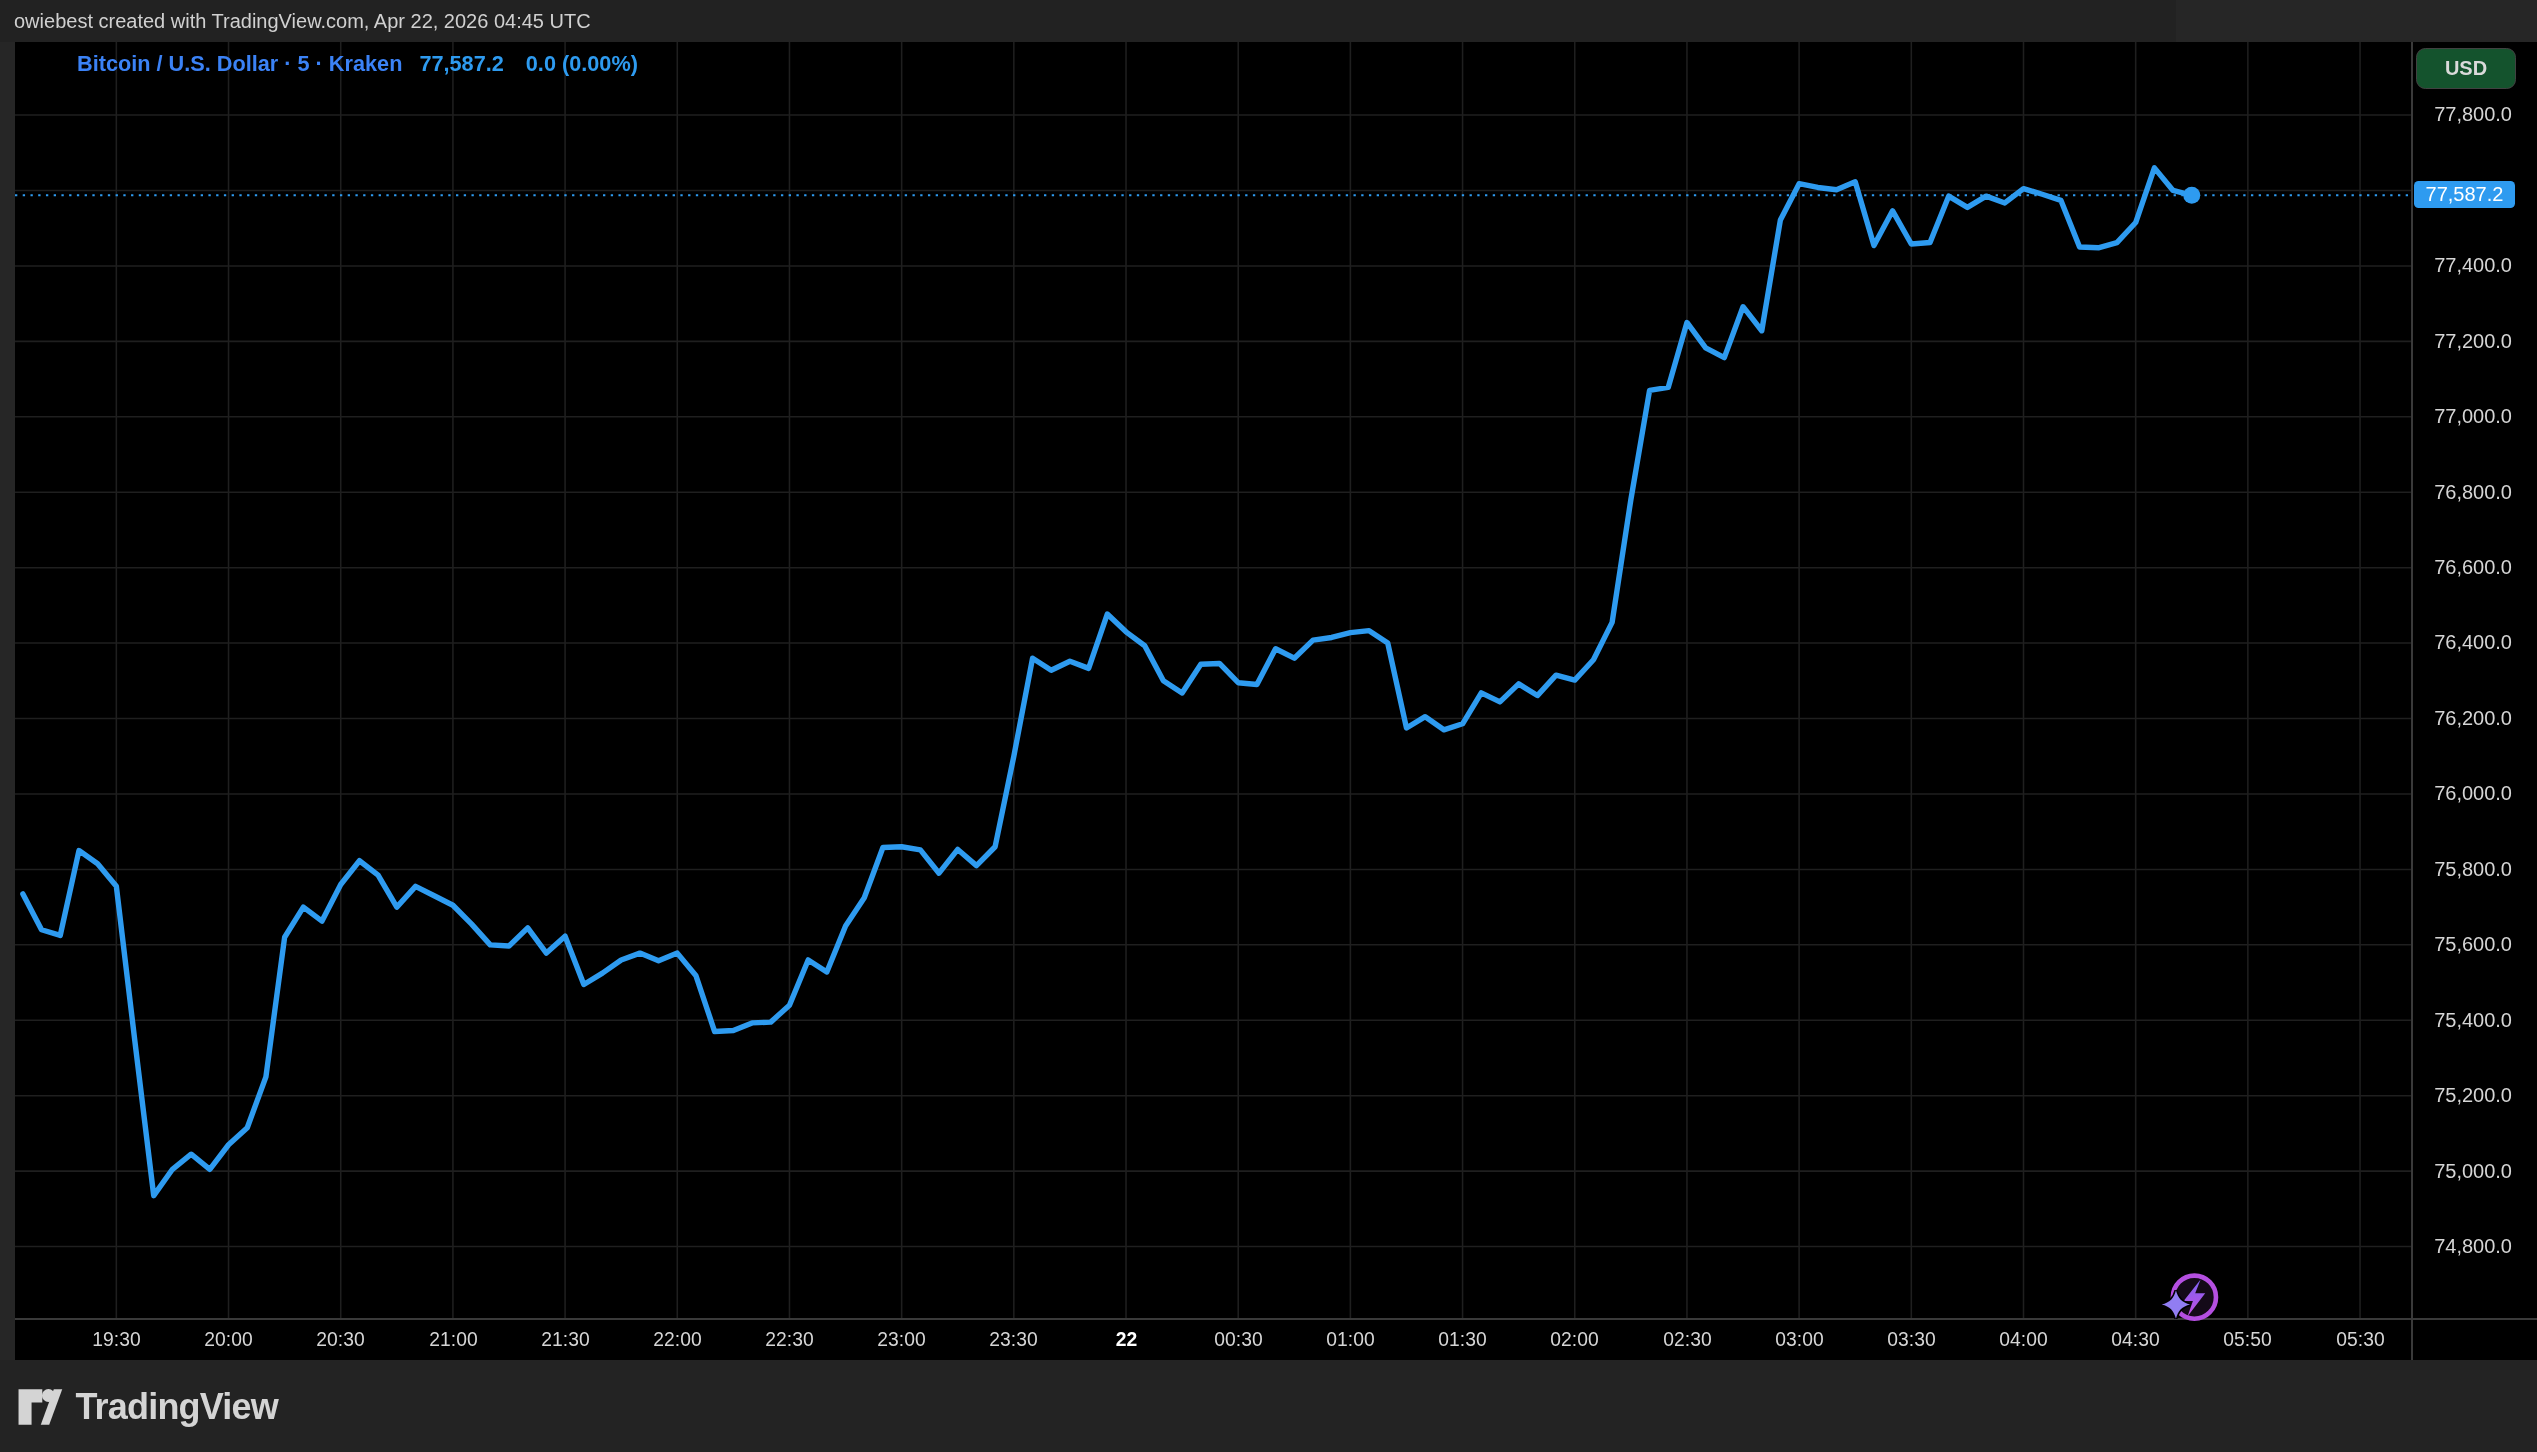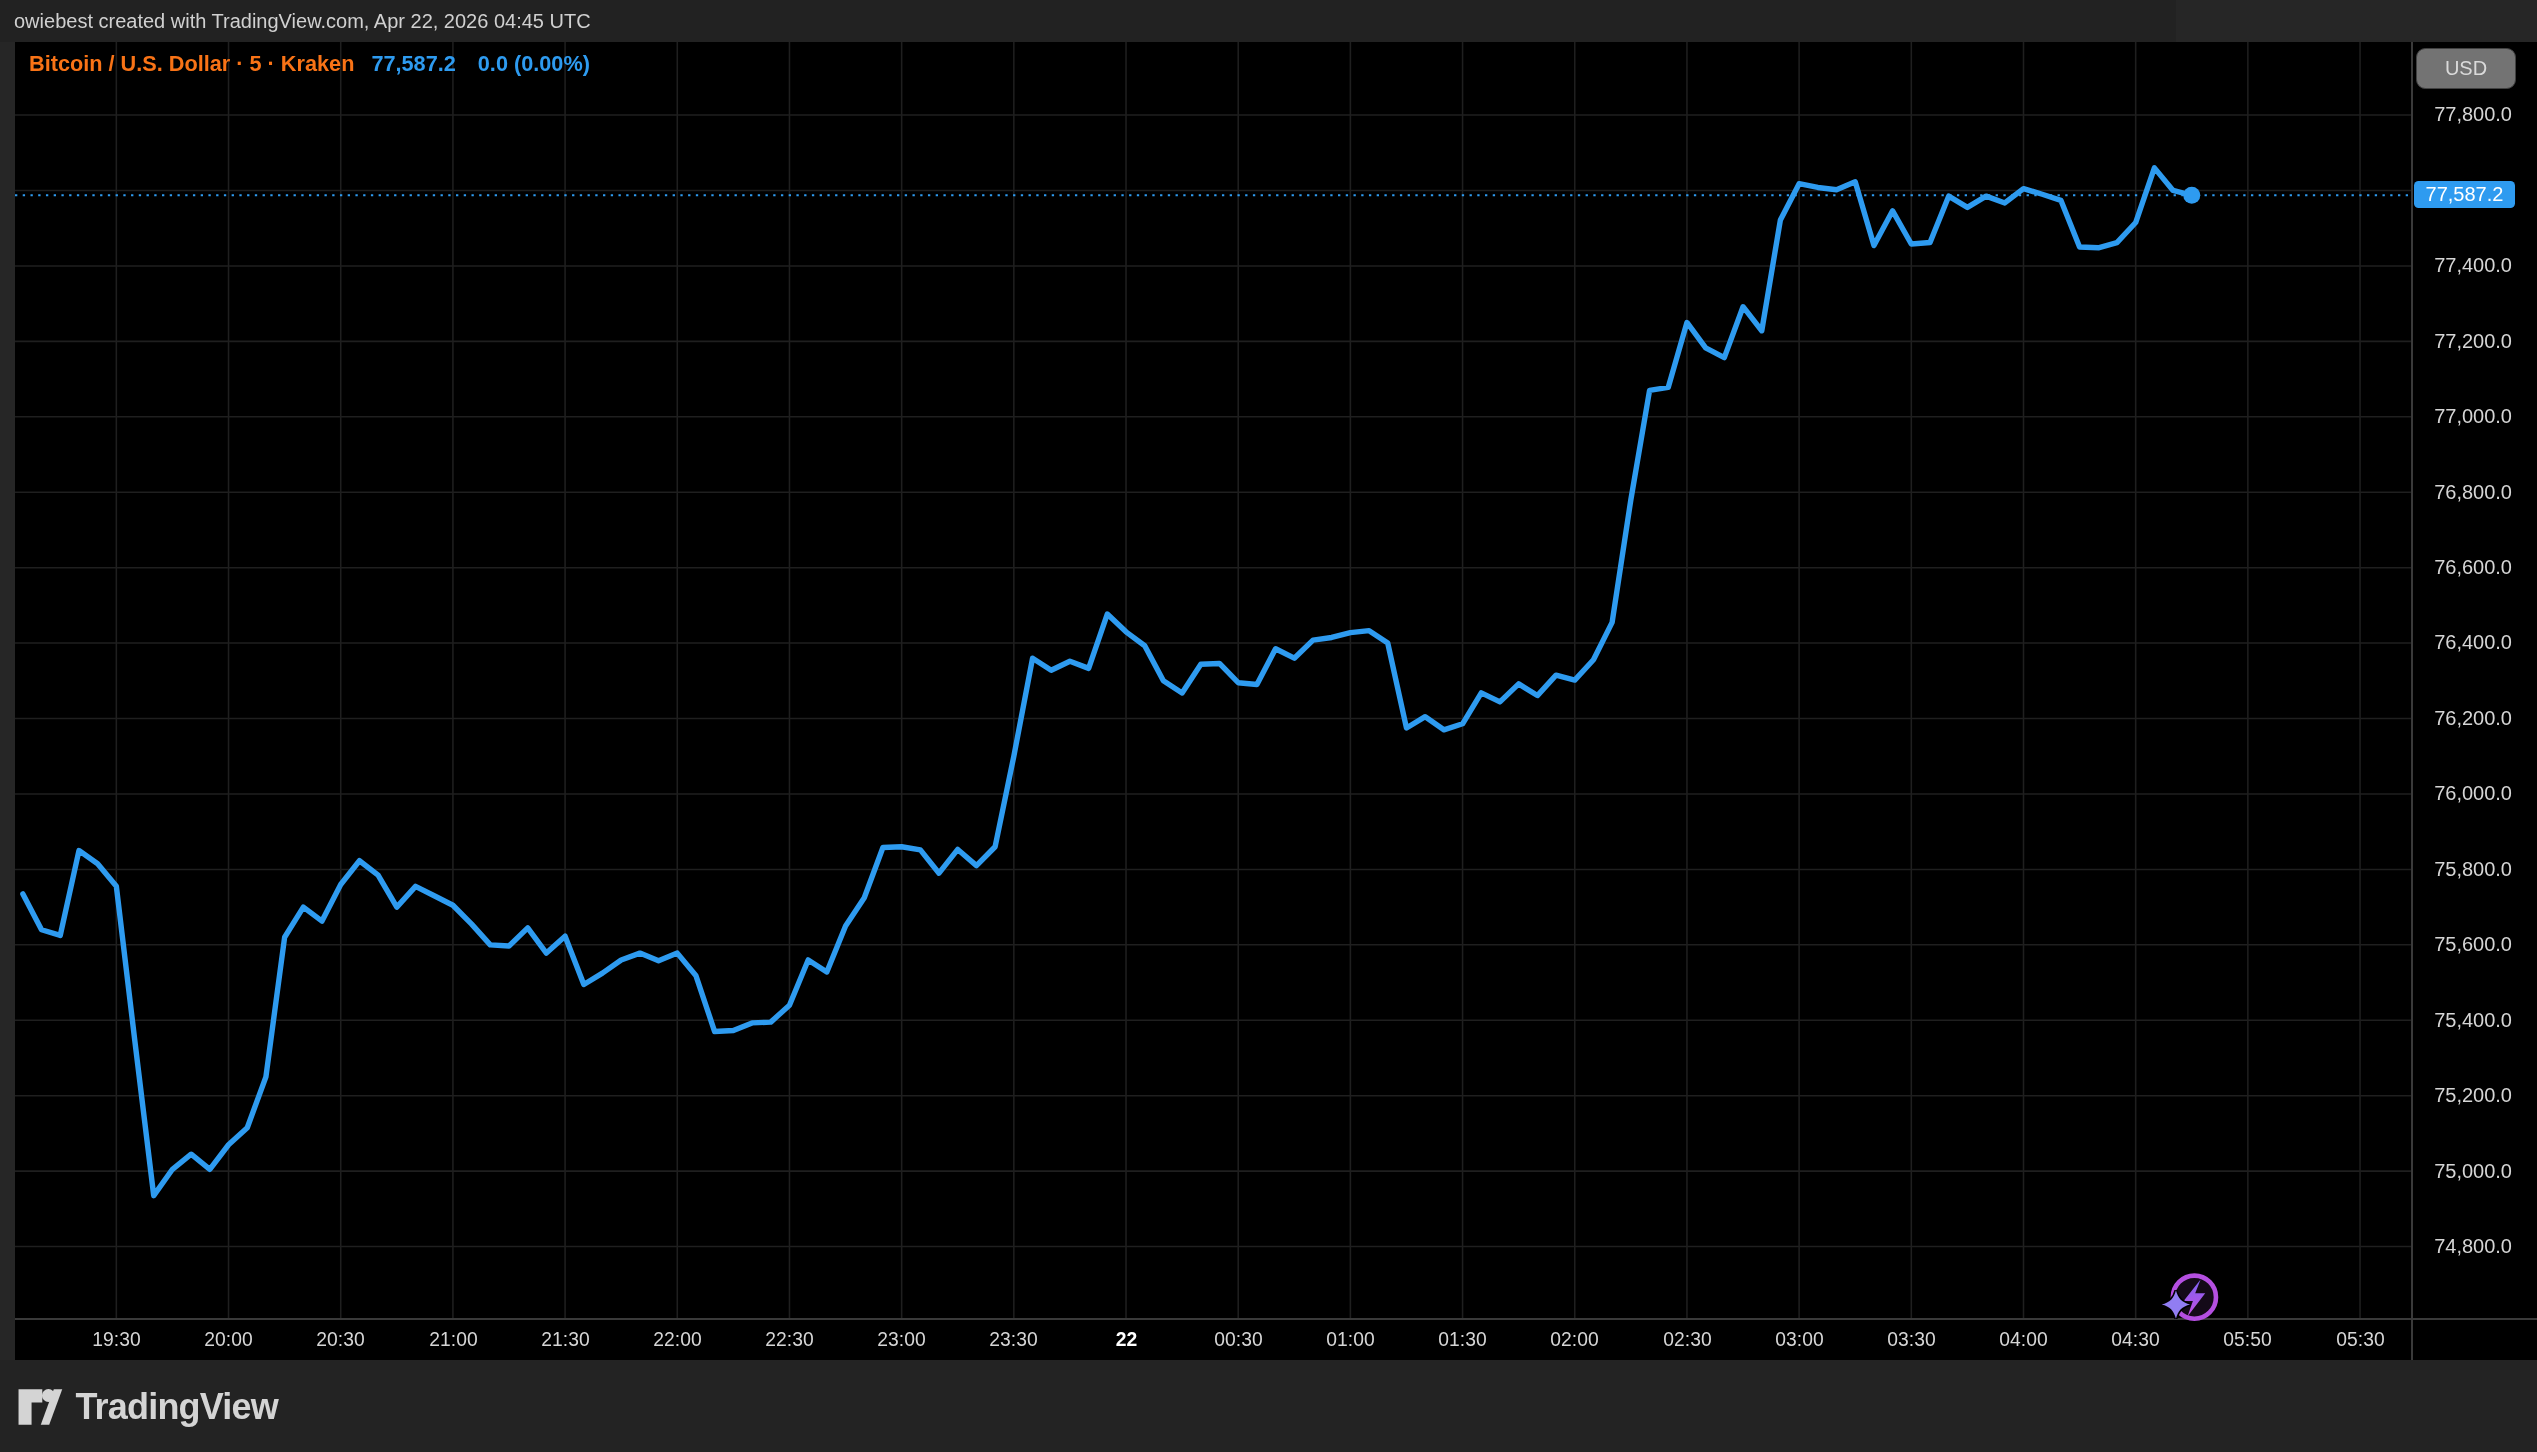--- a/index.html
+++ b/index.html
@@ -13,31 +13,31 @@
   
   #pane{position:absolute;left:14.7px;top:42px;width:2523px;height:1318px;background:#000000;}
   #plot{position:absolute;left:0;top:0;}
 
   
   #v-divider{position:absolute;left:2411px;top:42px;width:1.5px;height:1318px;background:#3a3a3a;}
   #h-divider{position:absolute;left:14.7px;top:1318px;width:2523px;height:1.5px;background:#3a3a3a;}
 
   
   #legend{position:absolute;left:29px;top:51px;display:flex;align-items:center;font-size:21.7px;font-weight:600;white-space:pre;}
-  #legend .title{color:#f97316;}
+  #legend .title{color:#3b82f6;margin-left:48px;}
   #legend .price{color:#2e9bf0;margin-left:17px;}
   #legend .change{color:#2e9bf0;margin-left:22px;}
 
   
   #price-axis{position:absolute;left:2411px;top:42px;width:127px;height:1276px;}
   .p-tick{position:absolute;right:26px;width:97px;text-align:right;height:31px;line-height:31px;
           font-size:20px;color:#d5d5d5;font-weight:500;white-space:nowrap;}
   #usd-button{position:absolute;left:2416px;top:48px;width:100px;height:41px;border:1.5px solid #414141;border-radius:9.3px;
           box-sizing:border-box;display:flex;align-items:center;justify-content:center;
-          font-size:20px;font-weight:400;color:#dadada;background:#737373;}
+          font-size:20px;font-weight:700;color:#dadada;background:#14532d;}
   #last-price-label{position:absolute;left:2414px;top:182px;width:101px;height:27px;border-radius:4.6px;background:#2e9bf0;
           display:flex;align-items:center;justify-content:center;color:#ffffff;font-size:20px;font-weight:500;}
 
   
   #time-axis{position:absolute;left:0;top:1319px;width:2538px;height:41px;}
   .t-tick{position:absolute;top:0;width:93px;margin-left:-46px;text-align:center;height:41px;line-height:41px;
           font-size:19.3px;color:#d5d5d5;font-weight:500;}
   .t-tick.bold{color:#ffffff;font-weight:700;}
 
   

